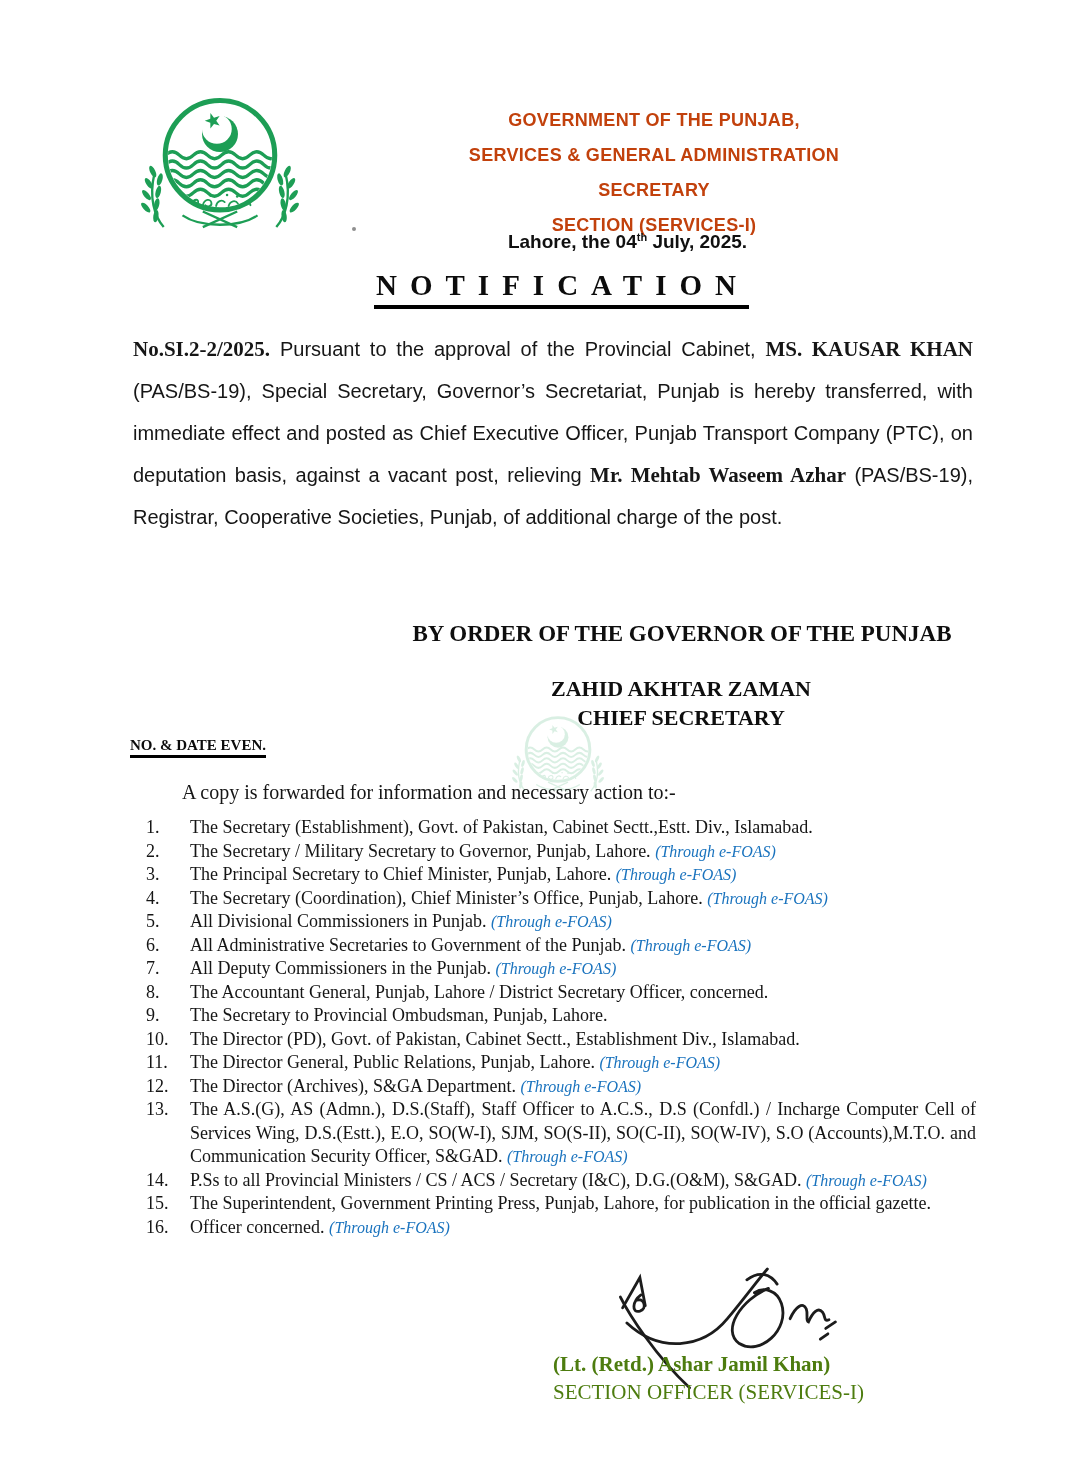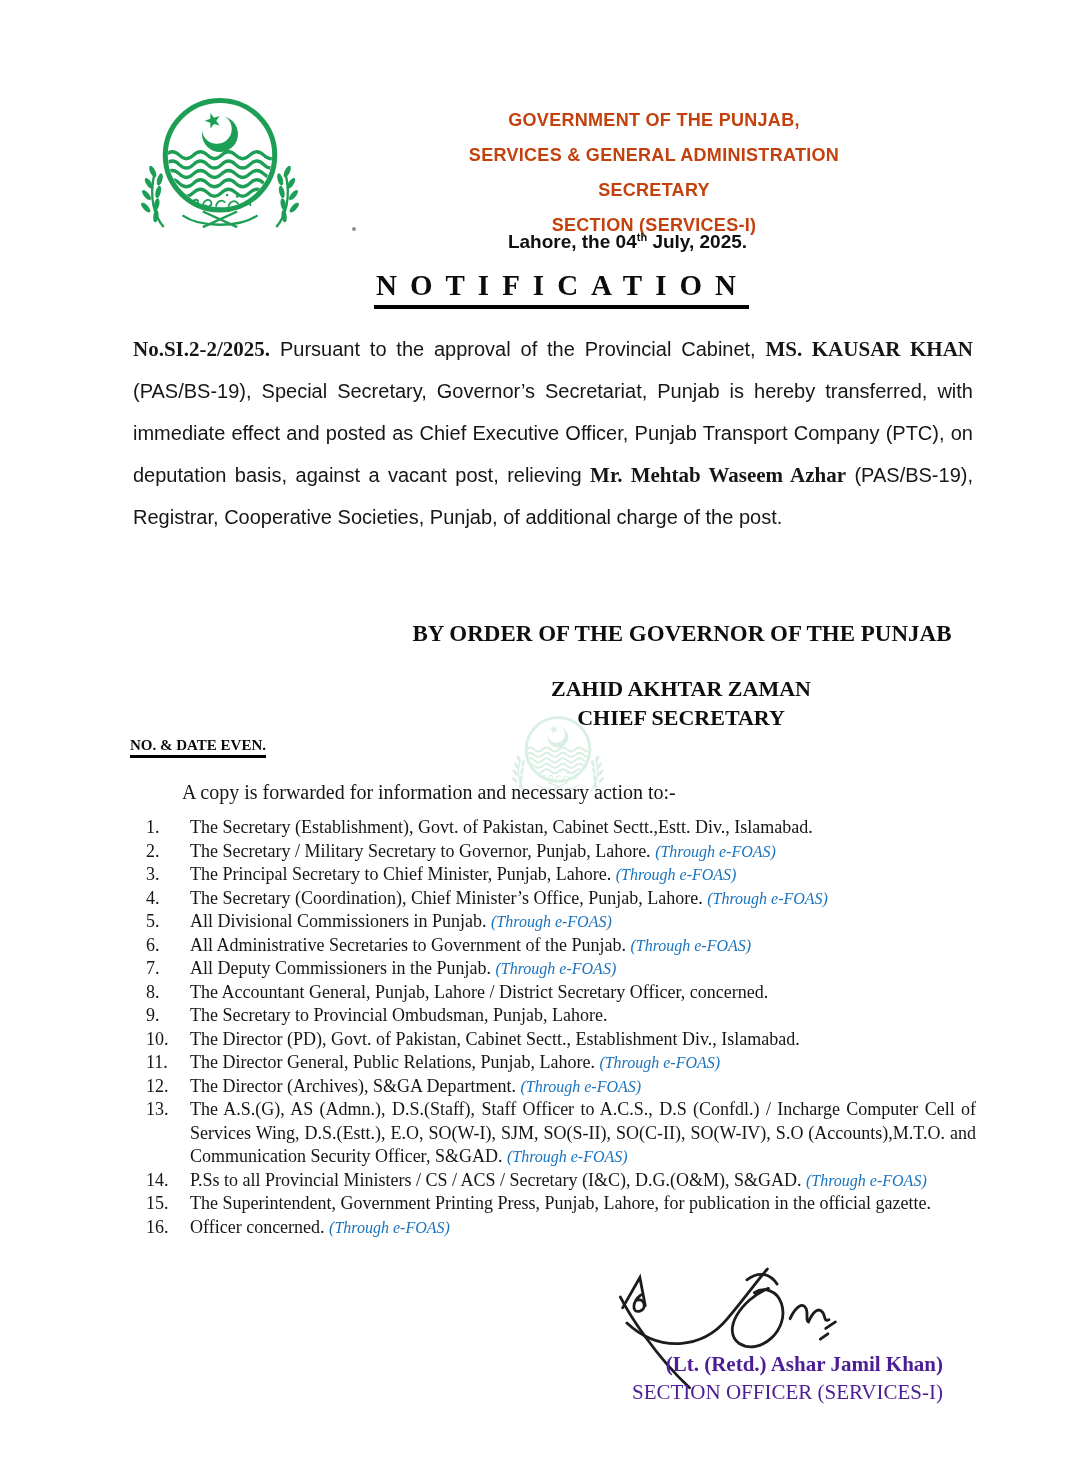--- a/index.html
+++ b/index.html
@@ -47,21 +47,21 @@
   .no-date .u{border-bottom:3px solid #000;padding-bottom:1px;display:inline-block;}
   .copy-line{position:absolute;left:182px;top:781px;font-size:20px;color:#151515;}
   
   .recipients{position:absolute;left:146px;top:816px;width:830px;font-size:18px;line-height:23.5px;color:#151515;}
   .rrow{display:flex;}
   .rnum{flex:0 0 44px;}
   .rtxt{flex:1;text-align:justify;}
   .efoas{color:var(--blue,#1a73be);font-style:italic;font-size:16px;}
   
   .sig-svg{position:absolute;left:596px;top:1256px;width:252px;height:134px;}
-  .footer-sig{position:absolute;left:553px;top:1350px;width:390px;text-align:right;font-size:21px;line-height:28px;color:#4c1d95;}
+  .footer-sig{position:absolute;left:553px;top:1350px;width:390px;text-align:left;font-size:21px;line-height:28px;color:#4d7c0f;}
   .footer-sig .fname{font-weight:bold;}
 </style>
 </head>
 <body>
 
 <div class="page">
 
   <svg width="0" height="0" style="position:absolute" aria-hidden="true">
     <defs>
       <symbol id="crest" viewBox="0 0 220 180">

